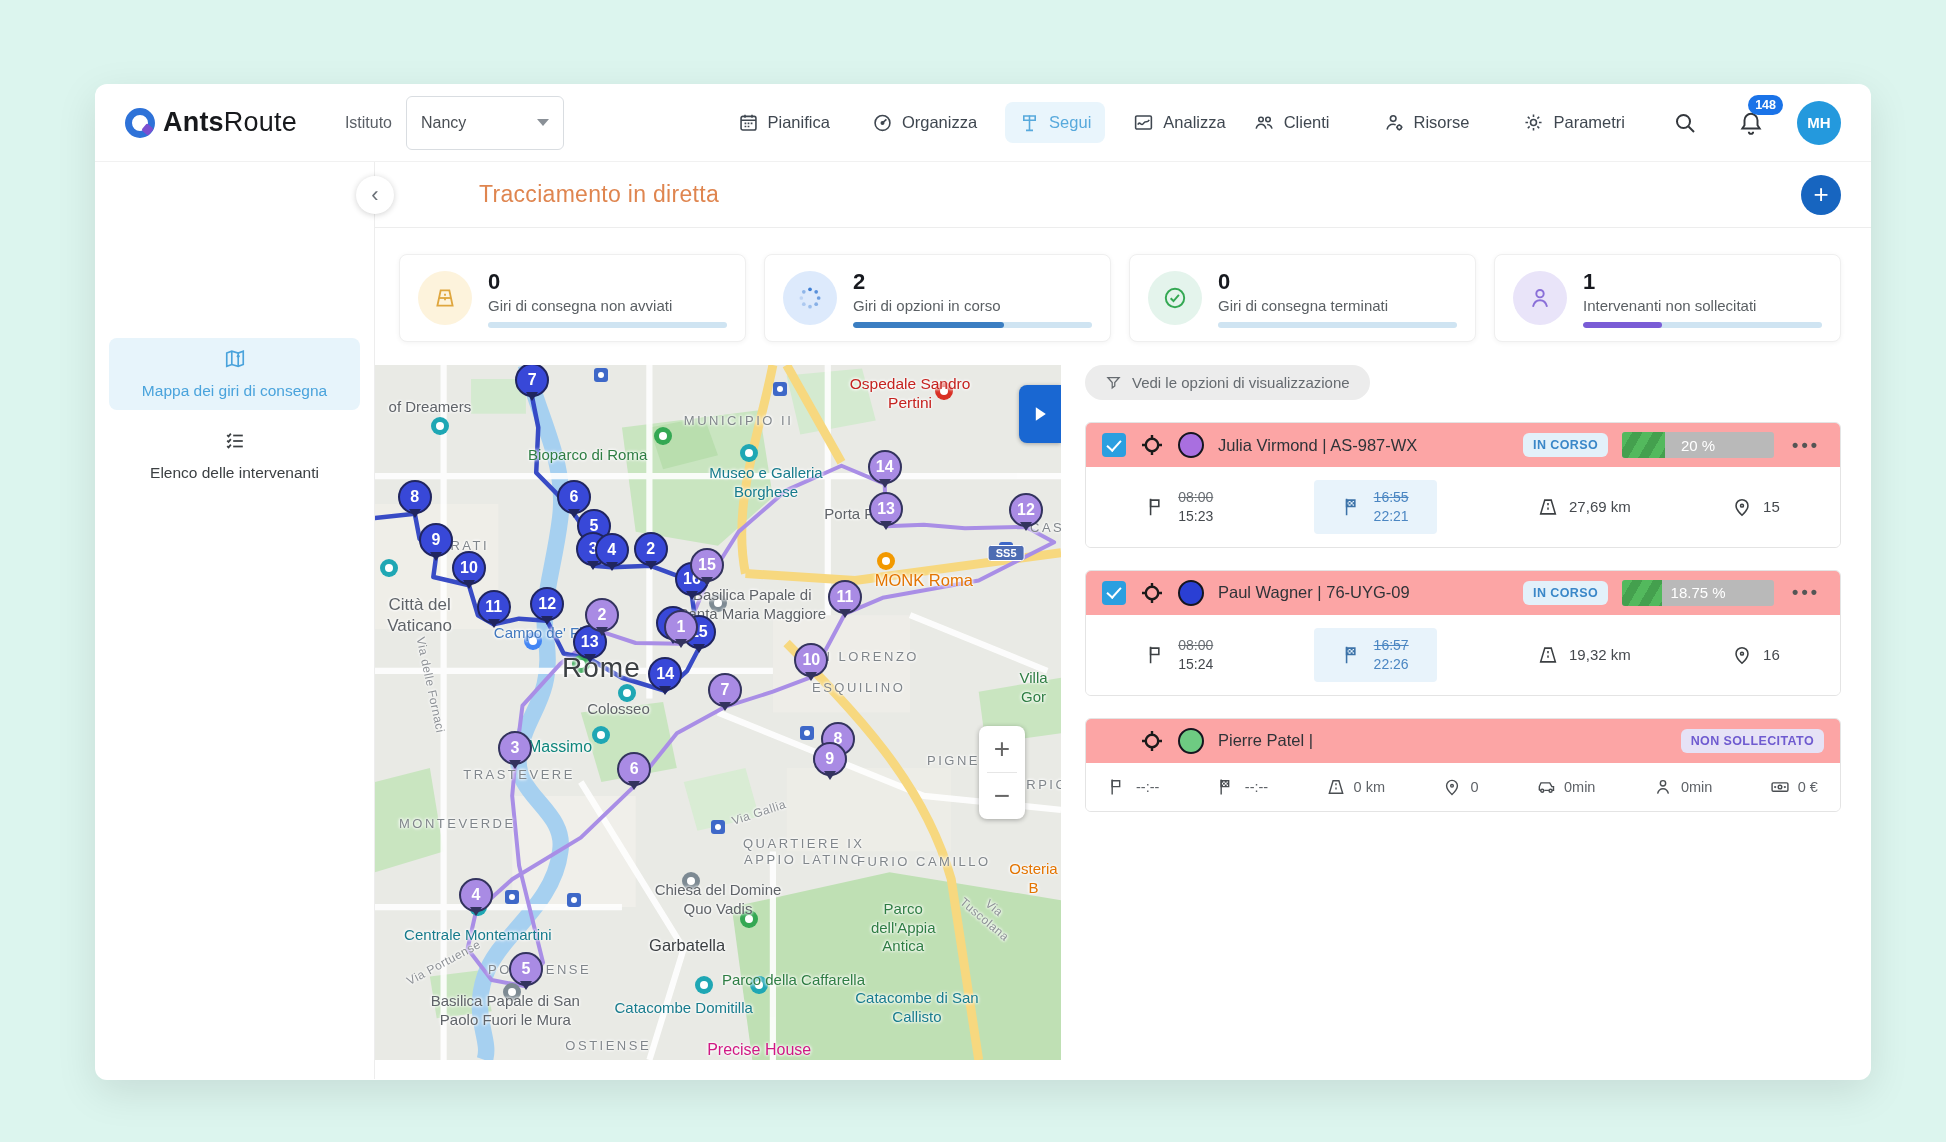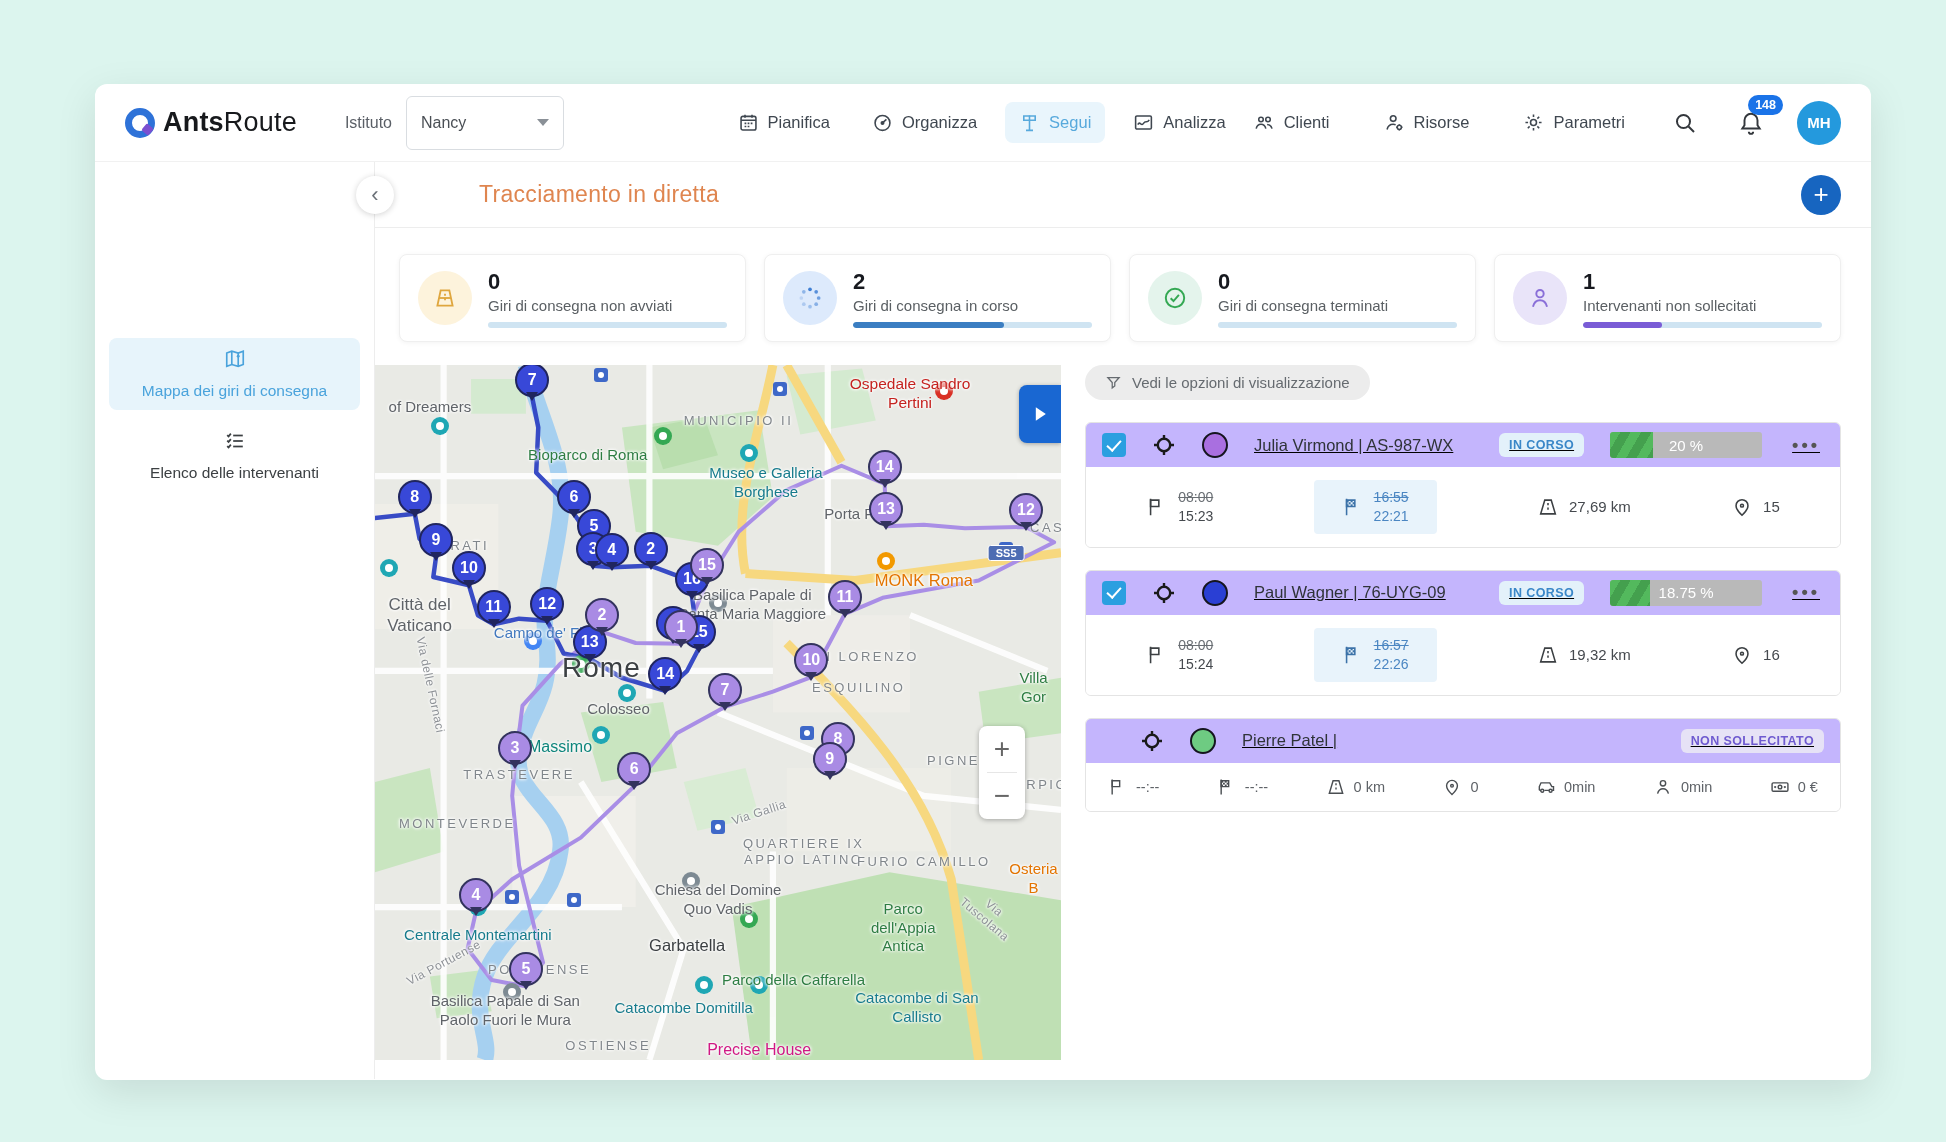--- a/index.html
+++ b/index.html
@@ -89,21 +89,21 @@
   .map-expand { position:absolute; top:20px; right:0; width:42px; height:58px; background:#1967d2; border-radius:8px 0 0 8px; display:flex; align-items:center; justify-content:center; z-index:4; cursor:pointer; box-shadow:0 1px 4px rgba(0,0,0,.3); }
   .zoomctl { position:absolute; right:36px; top:52%; width:46px; background:#fff; border-radius:8px; box-shadow:0 1px 5px rgba(0,0,0,.3); z-index:4; }
   .zoombtn { height:46px; display:flex; align-items:center; justify-content:center; font-size:28px; color:#666; cursor:pointer; }
   .zoomctl .sep { height:1px; background:#e6e6e6; margin:0 8px; }
 
   
   .panel { flex:1; padding:0 30px 0 24px; }
   .filter-chip { display:inline-flex; align-items:center; gap:10px; background:#ececec; border-radius:20px; padding:9px 20px; font-size:15px; color:#666b70; cursor:pointer; }
   .driver-card { border:1px solid #e4e4e4; border-radius:6px; margin-top:22px; overflow:hidden; }
   .driver-card:first-of-type { margin-top:26px; }
-  .drv-head { display:flex; align-items:center; gap:26px; background:#c4b5fd; padding:9px 16px;text-decoration:underline; }
+  .drv-head { display:flex; align-items:center; gap:14px; background:#fca5a5; padding:9px 16px; }
   .checkbox { width:24px; height:24px; border-radius:4px; background:#2b9fe0; position:relative; flex:none; cursor:pointer; }
   .checkbox::after { content:""; position:absolute; left:8px; top:3.5px; width:6px; height:12px; border:solid #fff; border-width:0 2.5px 2.5px 0; transform:rotate(42deg); }
   .crosshair { color:#1a1a1a; display:flex; cursor:pointer; flex:none; }
   .drv-dot { width:26px; height:26px; border-radius:50%; border:2.5px solid #15151f; flex:none; }
   .drv-name { font-size:16.5px; color:#2f3338; flex:1; white-space:nowrap; overflow:hidden; }
   .status-badge { font-size:12.5px; font-weight:800; letter-spacing:.4px; padding:5px 10px; border-radius:6px; white-space:nowrap; }
   .st-incorso { color:#3a87c8; background:#e3f1fa; }
   .st-nonsoll { color:#6f5bd0; background:#e6e2f6; }
   .pbar { width:152px; height:26px; background:#b9b9b9; border-radius:3px; position:relative; overflow:hidden; flex:none; }
   .pfill { height:100%; background:repeating-linear-gradient(120deg,#53b95d 0 9px,#44a04e 9px 18px); }
@@ -283,21 +283,21 @@
                 <circle cx="20" cy="12" r="1.7" opacity=".7"></circle>
                 <circle cx="17.7" cy="17.7" r="1.7" opacity=".55"></circle>
                 <circle cx="12" cy="20" r="1.7" opacity=".4"></circle>
                 <circle cx="6.3" cy="17.7" r="1.7" opacity=".3"></circle>
                 <circle cx="4" cy="12" r="1.7" opacity=".2"></circle>
                 <circle cx="6.3" cy="6.3" r="1.7" opacity=".5"></circle>
               </svg>
           </div>
           <div class="stat-col">
             <div class="stat-num">2</div>
-            <div class="stat-label">Giri di consegna in corso</div>
+            <div class="stat-label">Giri di opzioni in corso</div>
             <div class="stat-bar">
                 <div class="stat-fill" style="width: 63%; background: rgb(59, 126, 194);"></div>
               </div>
           </div>
         </div>
         <div class="stat-card">
           <div class="stat-icon si3">
             <svg viewBox="0 0 24 24" fill="none" stroke="currentColor" stroke-width="1.8">
                 <circle cx="12" cy="12" r="8.5"></circle>
                 <path d="M8 12.2l2.6 2.6 5-5.6"></path>

